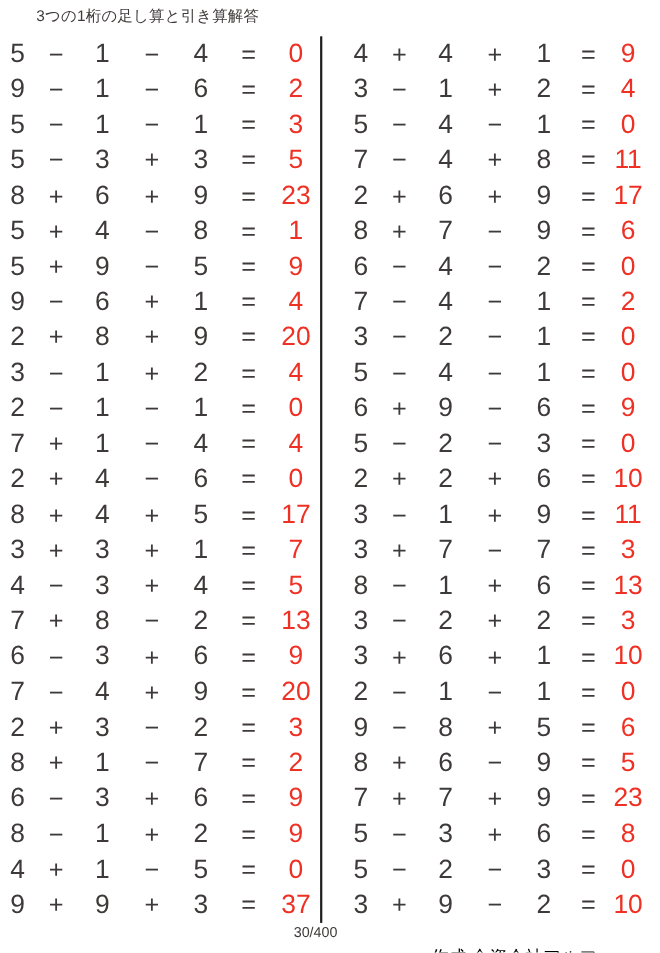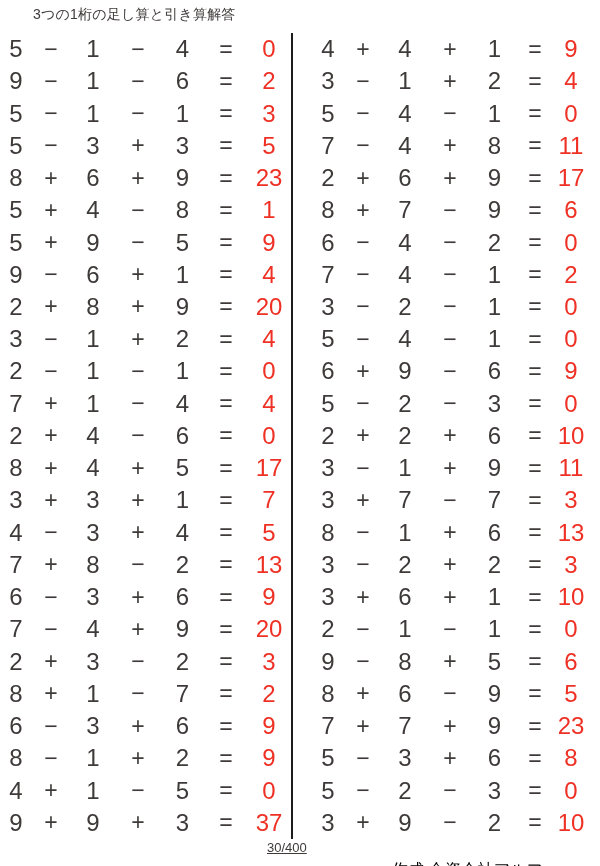--- a/index.html
+++ b/index.html
@@ -61,21 +61,20 @@
     color: #3e3a39;
   }
   .cell.op { font-size: 23px; }
   .cell.result { color: #ee3124; }
   .footer-page {
     position: absolute;
     top: 840px;
     left: 267px;
     font-size: 13px;
     color: #3e3a39;
-    text-decoration: underline;
   }
   .footer-credit {
     position: absolute;
     top: 844px;
     right: 40px;
     font-size: 16px;
     letter-spacing: 0.2px;
     color: #000000;
     margin-top: 16px;
   }

